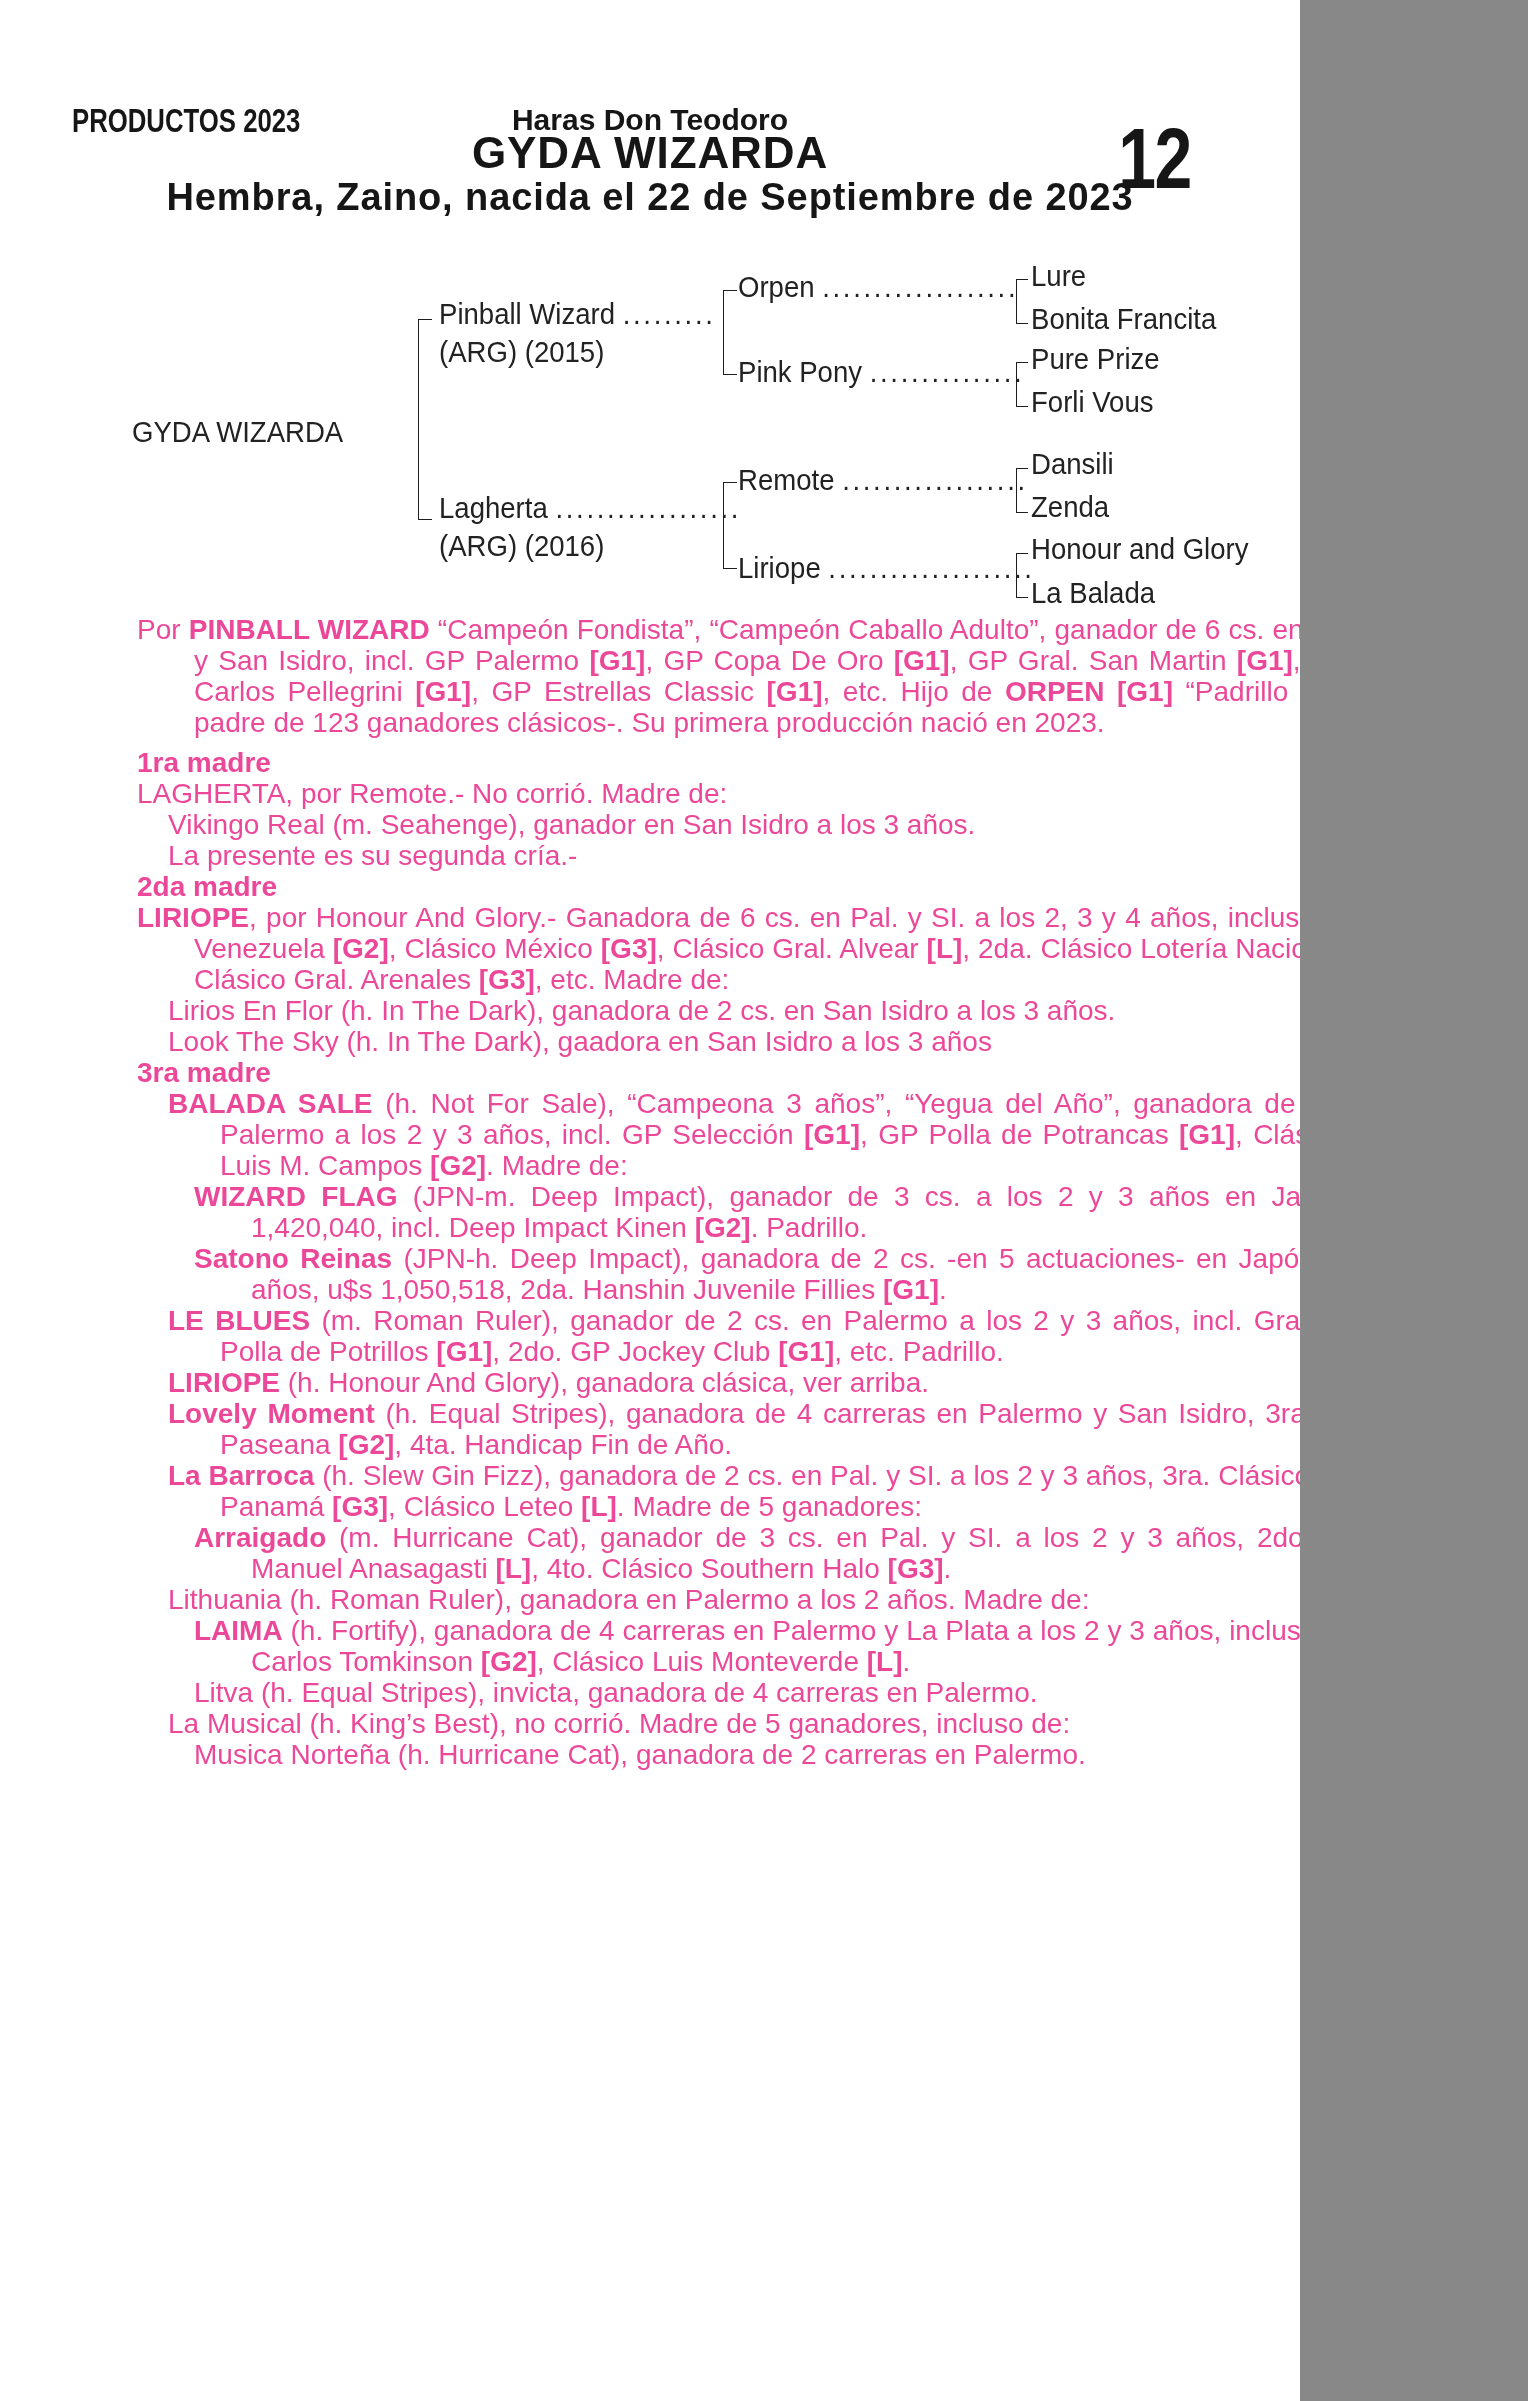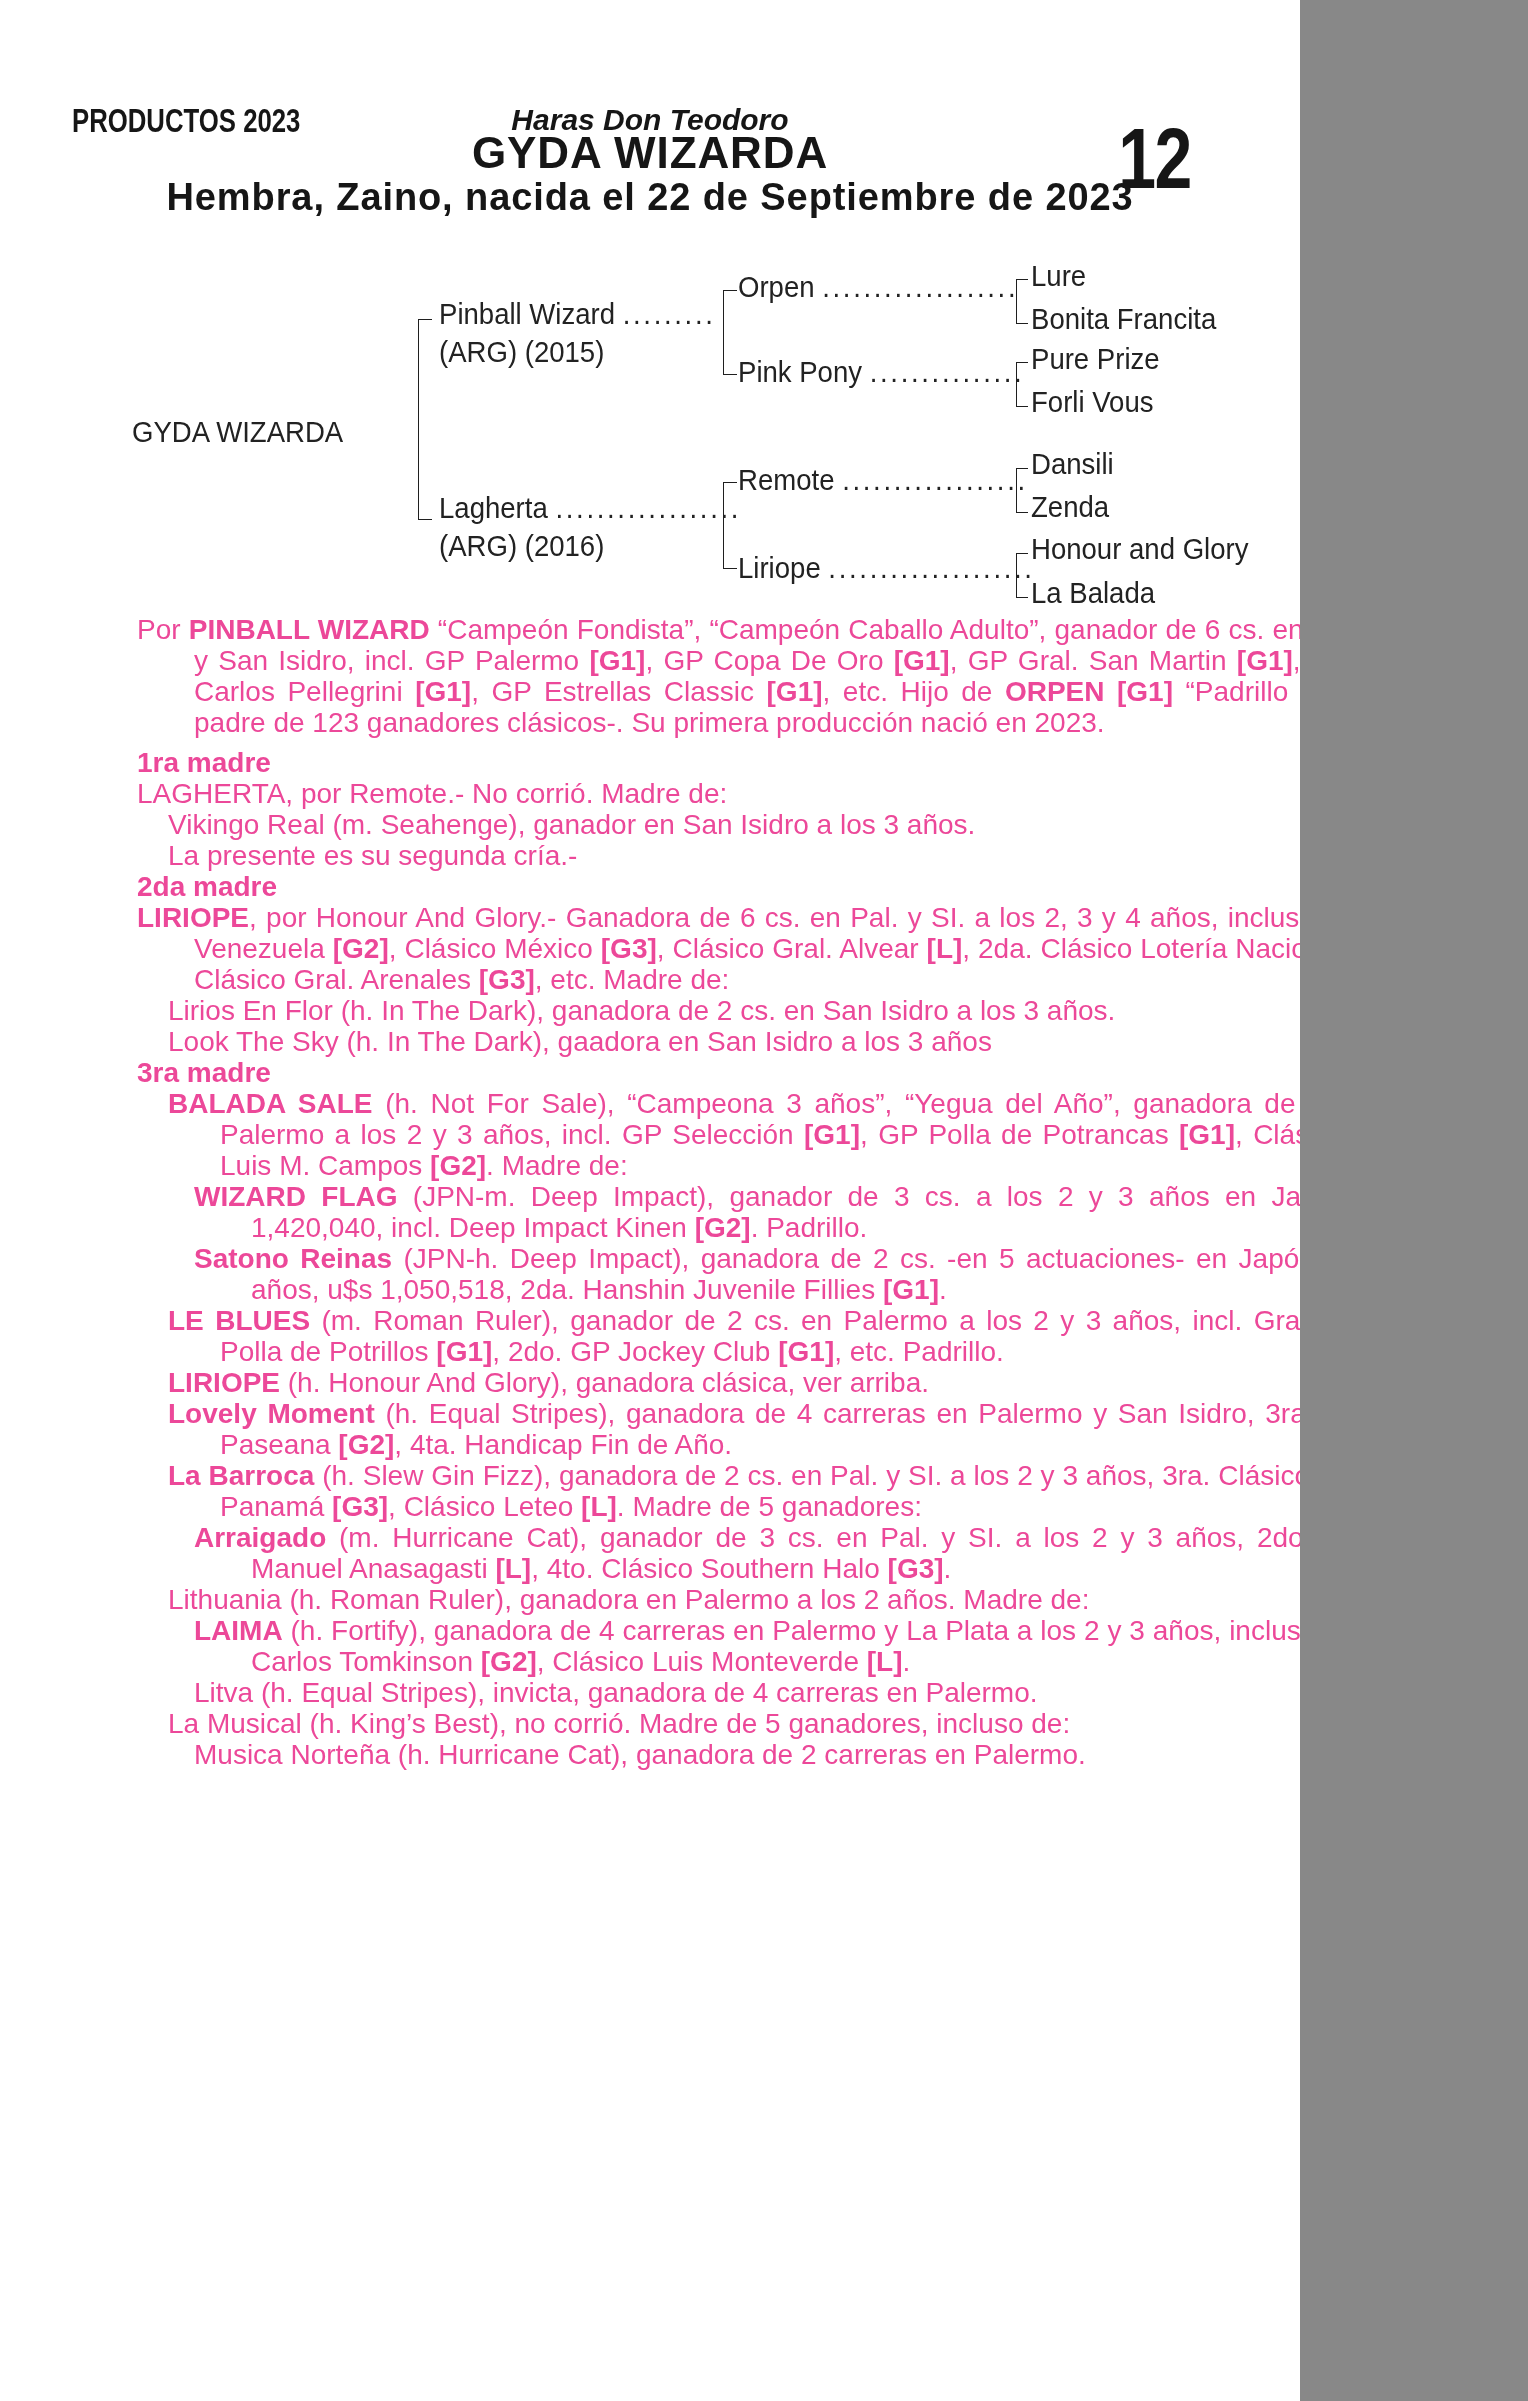--- a/index.html
+++ b/index.html
@@ -13,21 +13,21 @@
   }
   
   .hdr-left {
     position:absolute; left:72px; top:102px;
     font-size:33px; font-weight:700;
     transform:scaleX(.78); transform-origin:left top;
     white-space:nowrap; letter-spacing:0;
   }
   .hdr-center {
     position:absolute; left:0; right:0; top:103px;
-    text-align:center; font-size:30px; font-weight:700;font-style:italic;
+    text-align:center; font-size:30px; font-weight:700;
   }
   .page-number {
     position:absolute; right:109px; top:116px;
     font-size:85px; font-weight:700; line-height:1;
     transform:scaleX(.8); transform-origin:right top;
     letter-spacing:-1.8px;
   }
   .title {
     position:absolute; left:0; right:0; top:128px;
     text-align:center; font-size:44px; font-weight:700;

